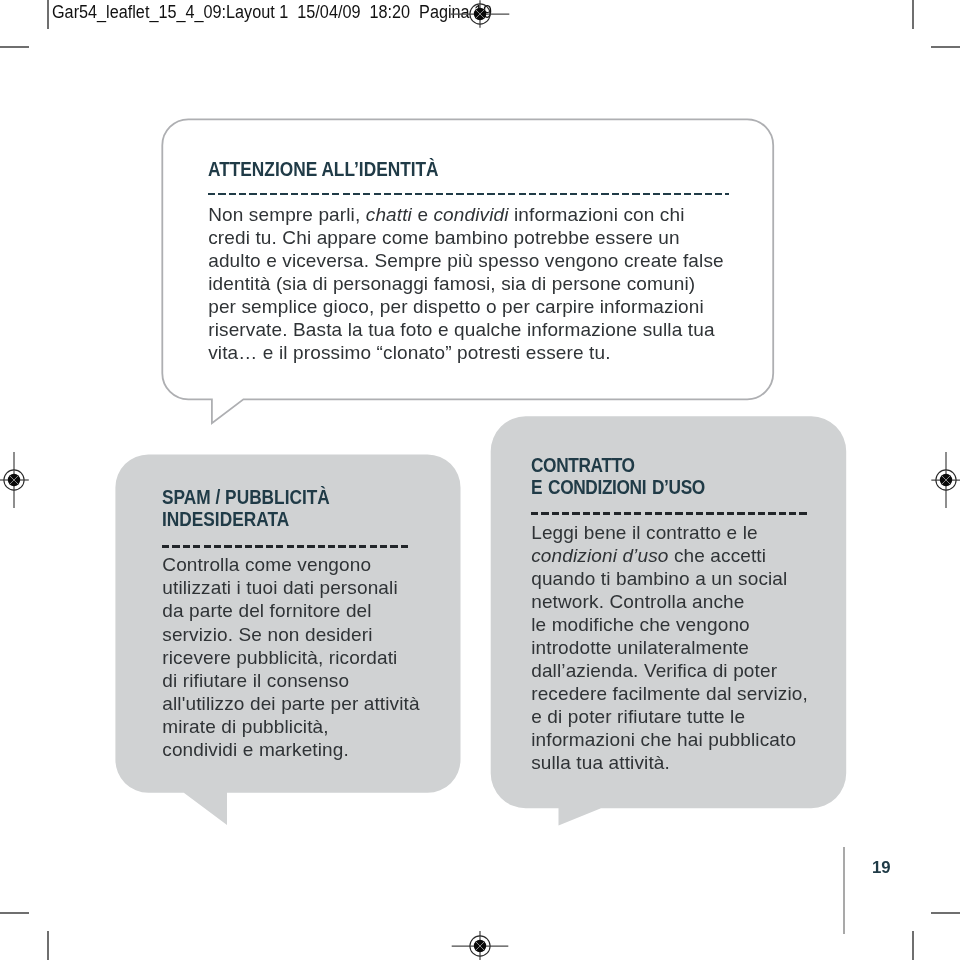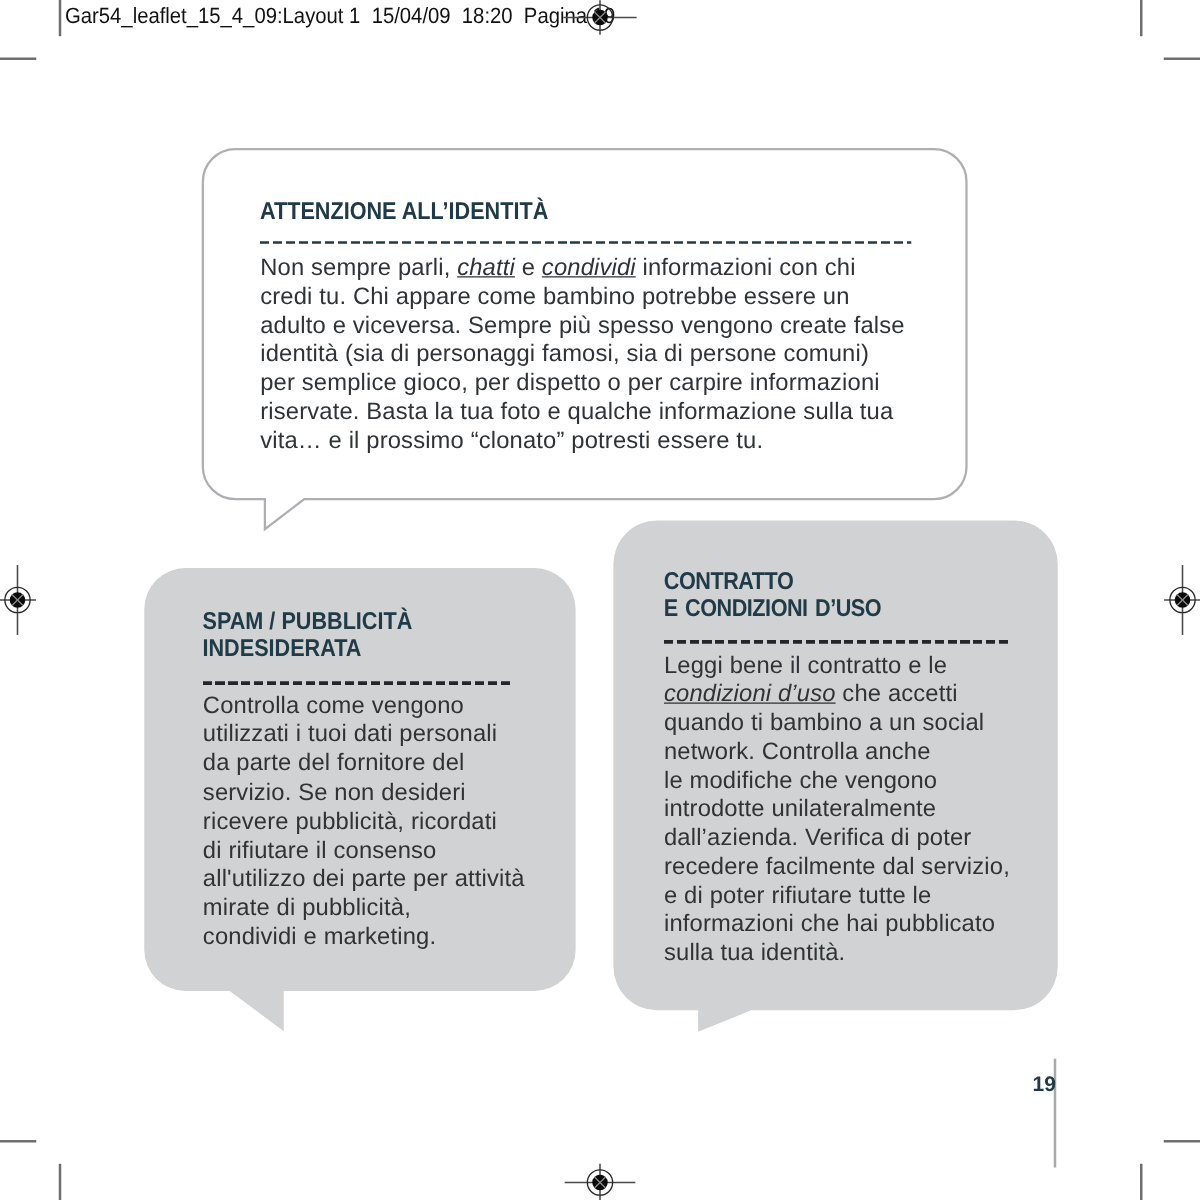--- a/index.html
+++ b/index.html
@@ -15,21 +15,21 @@
 
   
   .print-header{position:absolute;left:52px;top:2.4px;
       font-size:17.6px;color:#111;white-space:pre;transform:scaleX(0.922);transform-origin:0 0;}
 
   
   .b-title{position:absolute;font-weight:bold;line-height:22.3px;white-space:pre-line;
            font-size:19.4px;color:#203b47;transform:scaleX(0.892);transform-origin:0 0;}
   .dashrule{position:absolute;height:2.7px;}
   .b-body{position:absolute;font-size:19px;color:#2f3336;line-height:23.05px;white-space:pre;letter-spacing:0.13px;}
-  .b-body i{font-style:italic;text-decoration:underline;}
+  .b-body i{font-style:italic;}
 
   
   .footer-caption{position:absolute;font-weight:bold;font-size:15.3px;color:#6b6d70;letter-spacing:0.075px;}
   .footer-sep{position:absolute;background:#a9a9a9;width:1.8px;}
   .footer-page{position:absolute;font-weight:bold;font-size:16.8px;color:#203b47;}
 </style>
 </head>
 <body>
 
 <div class="page">
@@ -159,18 +159,18 @@
   <div class="b-body" style="left:531.2px;top:520.7px;width:310px;"><span class="ln">Leggi bene il contratto e le</span>
 <span class="ln"><i>condizioni d’uso</i> che accetti</span>
 <span class="ln">quando ti bambino a un social</span>
 <span class="ln">network. Controlla anche</span>
 <span class="ln">le modifiche che vengono</span>
 <span class="ln">introdotte unilateralmente</span>
 <span class="ln">dall’azienda. Verifica di poter</span>
 <span class="ln">recedere facilmente dal servizio,</span>
 <span class="ln">e di poter rifiutare tutte le</span>
 <span class="ln">informazioni che hai pubblicato</span>
-<span class="ln">sulla tua identità.</span></div>
+<span class="ln">sulla tua attività.</span></div>
 
   <div class="footer-sep" style="left:843.2px;top:846.9px;height:87.5px;"></div>
-  <div class="footer-page" style="left:826px;top:858.3px;">19</div>
+  <div class="footer-page" style="left:872px;top:858.3px;">19</div>
 
 </div>
 
 </body></html>

